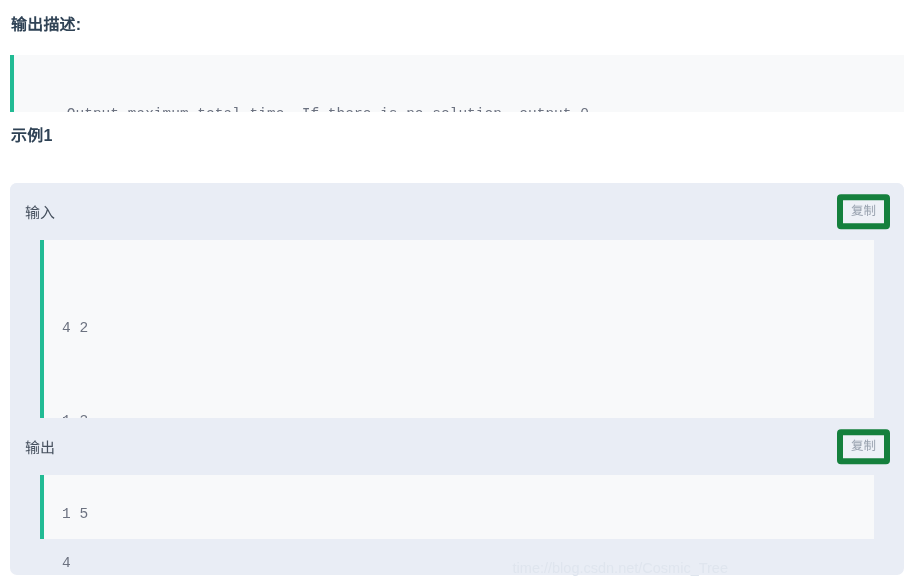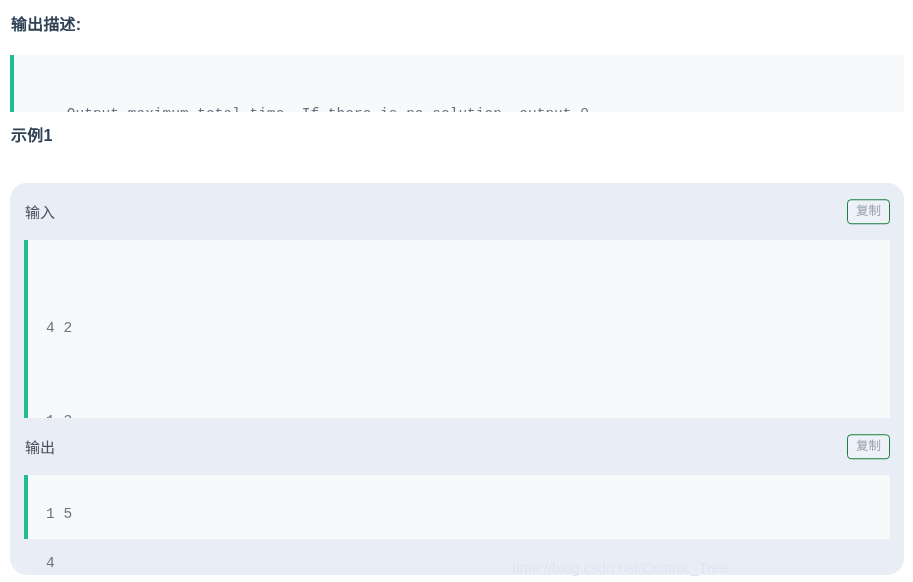--- a/index.html
+++ b/index.html
@@ -62,21 +62,21 @@
   }
 
   
   .example-card {
     position: absolute;
     left: 10px;
     top: 183px;
     width: 894px;
     height: 392px;
     background: #e9edf5;
-    border-radius: 17px;
+    border-radius: 7px;
     overflow: hidden;
   }
 
   .io-header {
     position: relative;
     height: 57px;
     background: #e9edf5;
   }
   .io-label {
     position: absolute;
@@ -86,32 +86,32 @@
     font-size: 15px;
     color: #46505e;
     line-height: 1;
   }
   .copy-btn {
     position: absolute;
     right: 14px;
     top: 50%;
     transform: translateY(-50%);
     background: #eef1f7;
-    border: 1px solid #15803d;
+    border: 6px solid #15803d;
     border-radius: 4px;
     color: #9aa3b0;
     font-size: 12.5px;
     font-family: "Liberation Sans", sans-serif;
     padding: 5px 8px 6px 8px;
     line-height: 1;
     cursor: pointer;
   }
 
   .io-code {
-    margin: 0 14px;
+    margin: 0 30px;
     background: #f8f9fa;
     border-left: 4px solid #22bb94;
     font-family: "Liberation Mono", "DejaVu Sans Mono", monospace;
     font-size: 14.5px;
     color: #6c7280;
     line-height: 31px;
     padding: 11px 0 11px 18px;
     white-space: pre;
   }
   .io-code.input-code { height: 178px; }

